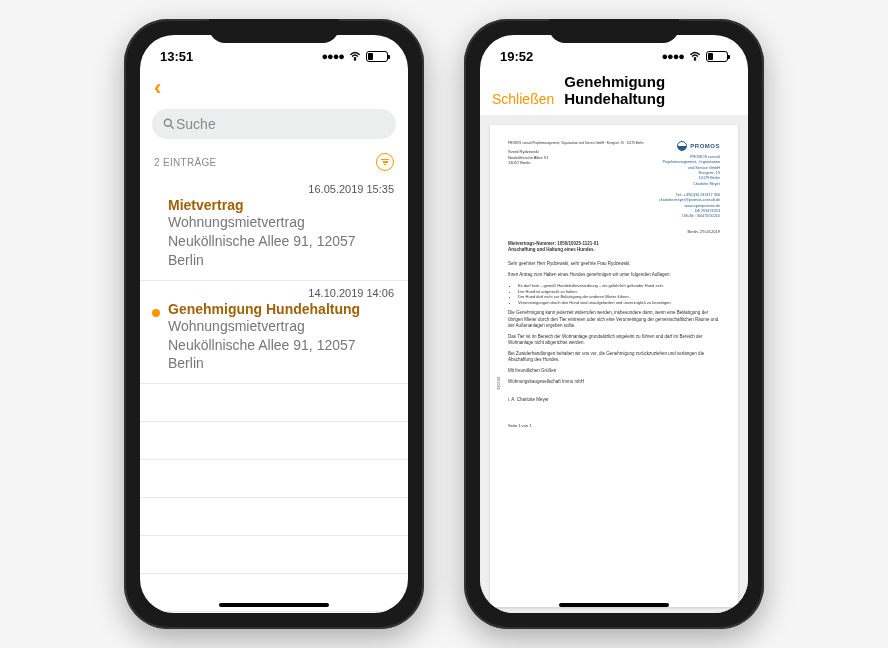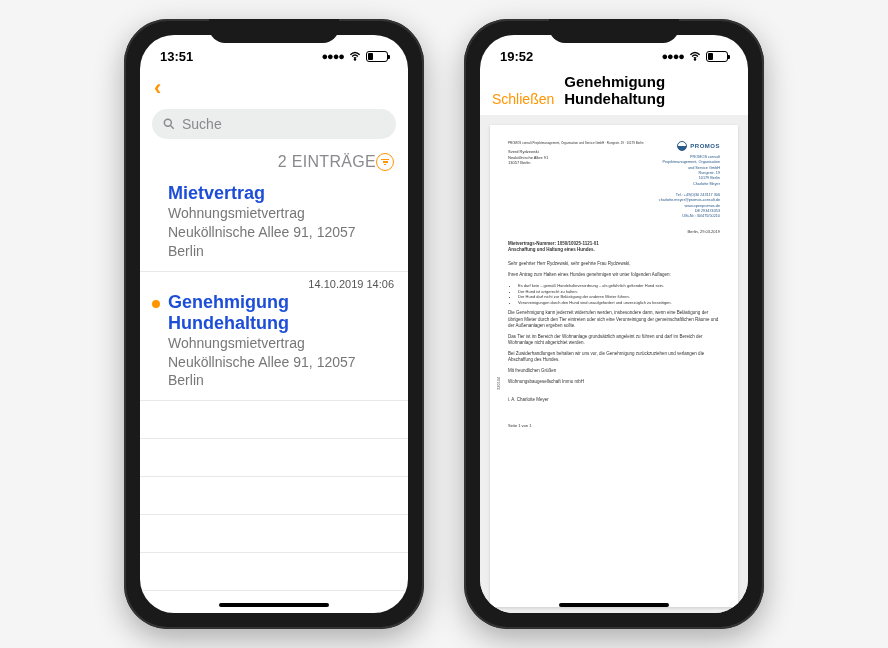--- a/index.html
+++ b/index.html
@@ -92,31 +92,30 @@
       font-size: 22px;
       font-weight: 600;
     }
     .search-wrap { padding: 0 12px 8px; }
     .search-field {
       background: #eceded;
       border-radius: 15px;
       padding: 7px 10px;
       display: flex;
       align-items: center;
-      gap: 6px;
       color: #8a8a8e;
       font-size: 14px;
     }
     .search-icon { width: 14px; height: 14px; }
     .list-header {
       display: flex;
-      justify-content: flex-end;
+      justify-content: space-between;
       align-items: center;
       padding: 6px 14px;
-      font-size: 16px;
+      font-size: 10px;
       color: #8a8a8e;
       letter-spacing: 0.3px;
     }
     .filter-icon {
       width: 18px;
       height: 18px;
       border: 1.5px solid #ff9500;
       border-radius: 50%;
       display: flex;
       align-items: center;
@@ -138,23 +137,23 @@
       padding: 6px 14px 10px 28px;
       position: relative;
     }
     .entry-date {
       text-align: right;
       font-size: 11px;
       color: #555;
       padding-bottom: 2px;
     }
     .entry-title {
-      font-size: 18px;
+      font-size: 14px;
       font-weight: 700;
-      color: #1d4ed8;
+      color: #a16207;
     }
     .entry-sub {
       font-size: 14px;
       color: #777;
       line-height: 1.35;
     }
     .dot {
       position: absolute;
       left: 12px;
       top: 28px;
@@ -272,20 +271,21 @@
       <div class="filter-icon">
         <div class="filter-lines">
             <span></span>
             <span></span>
             <span></span>
           </div>
       </div>
     </div>
     <div class="entries">
       <div class="entry">
+        <div class="entry-date">16.05.2019 15:35</div>
         <div class="entry-title">Mietvertrag</div>
         <div class="entry-sub">Wohnungsmietvertrag</div>
         <div class="entry-sub">Neuköllnische Allee 91, 12057 Berlin</div>
       </div>
       <div class="entry">
         <span class="dot"></span>
         <div class="entry-date">14.10.2019 14:06</div>
         <div class="entry-title">Genehmigung Hundehaltung</div>
         <div class="entry-sub">Wohnungsmietvertrag</div>
         <div class="entry-sub">Neuköllnische Allee 91, 12057 Berlin</div>

